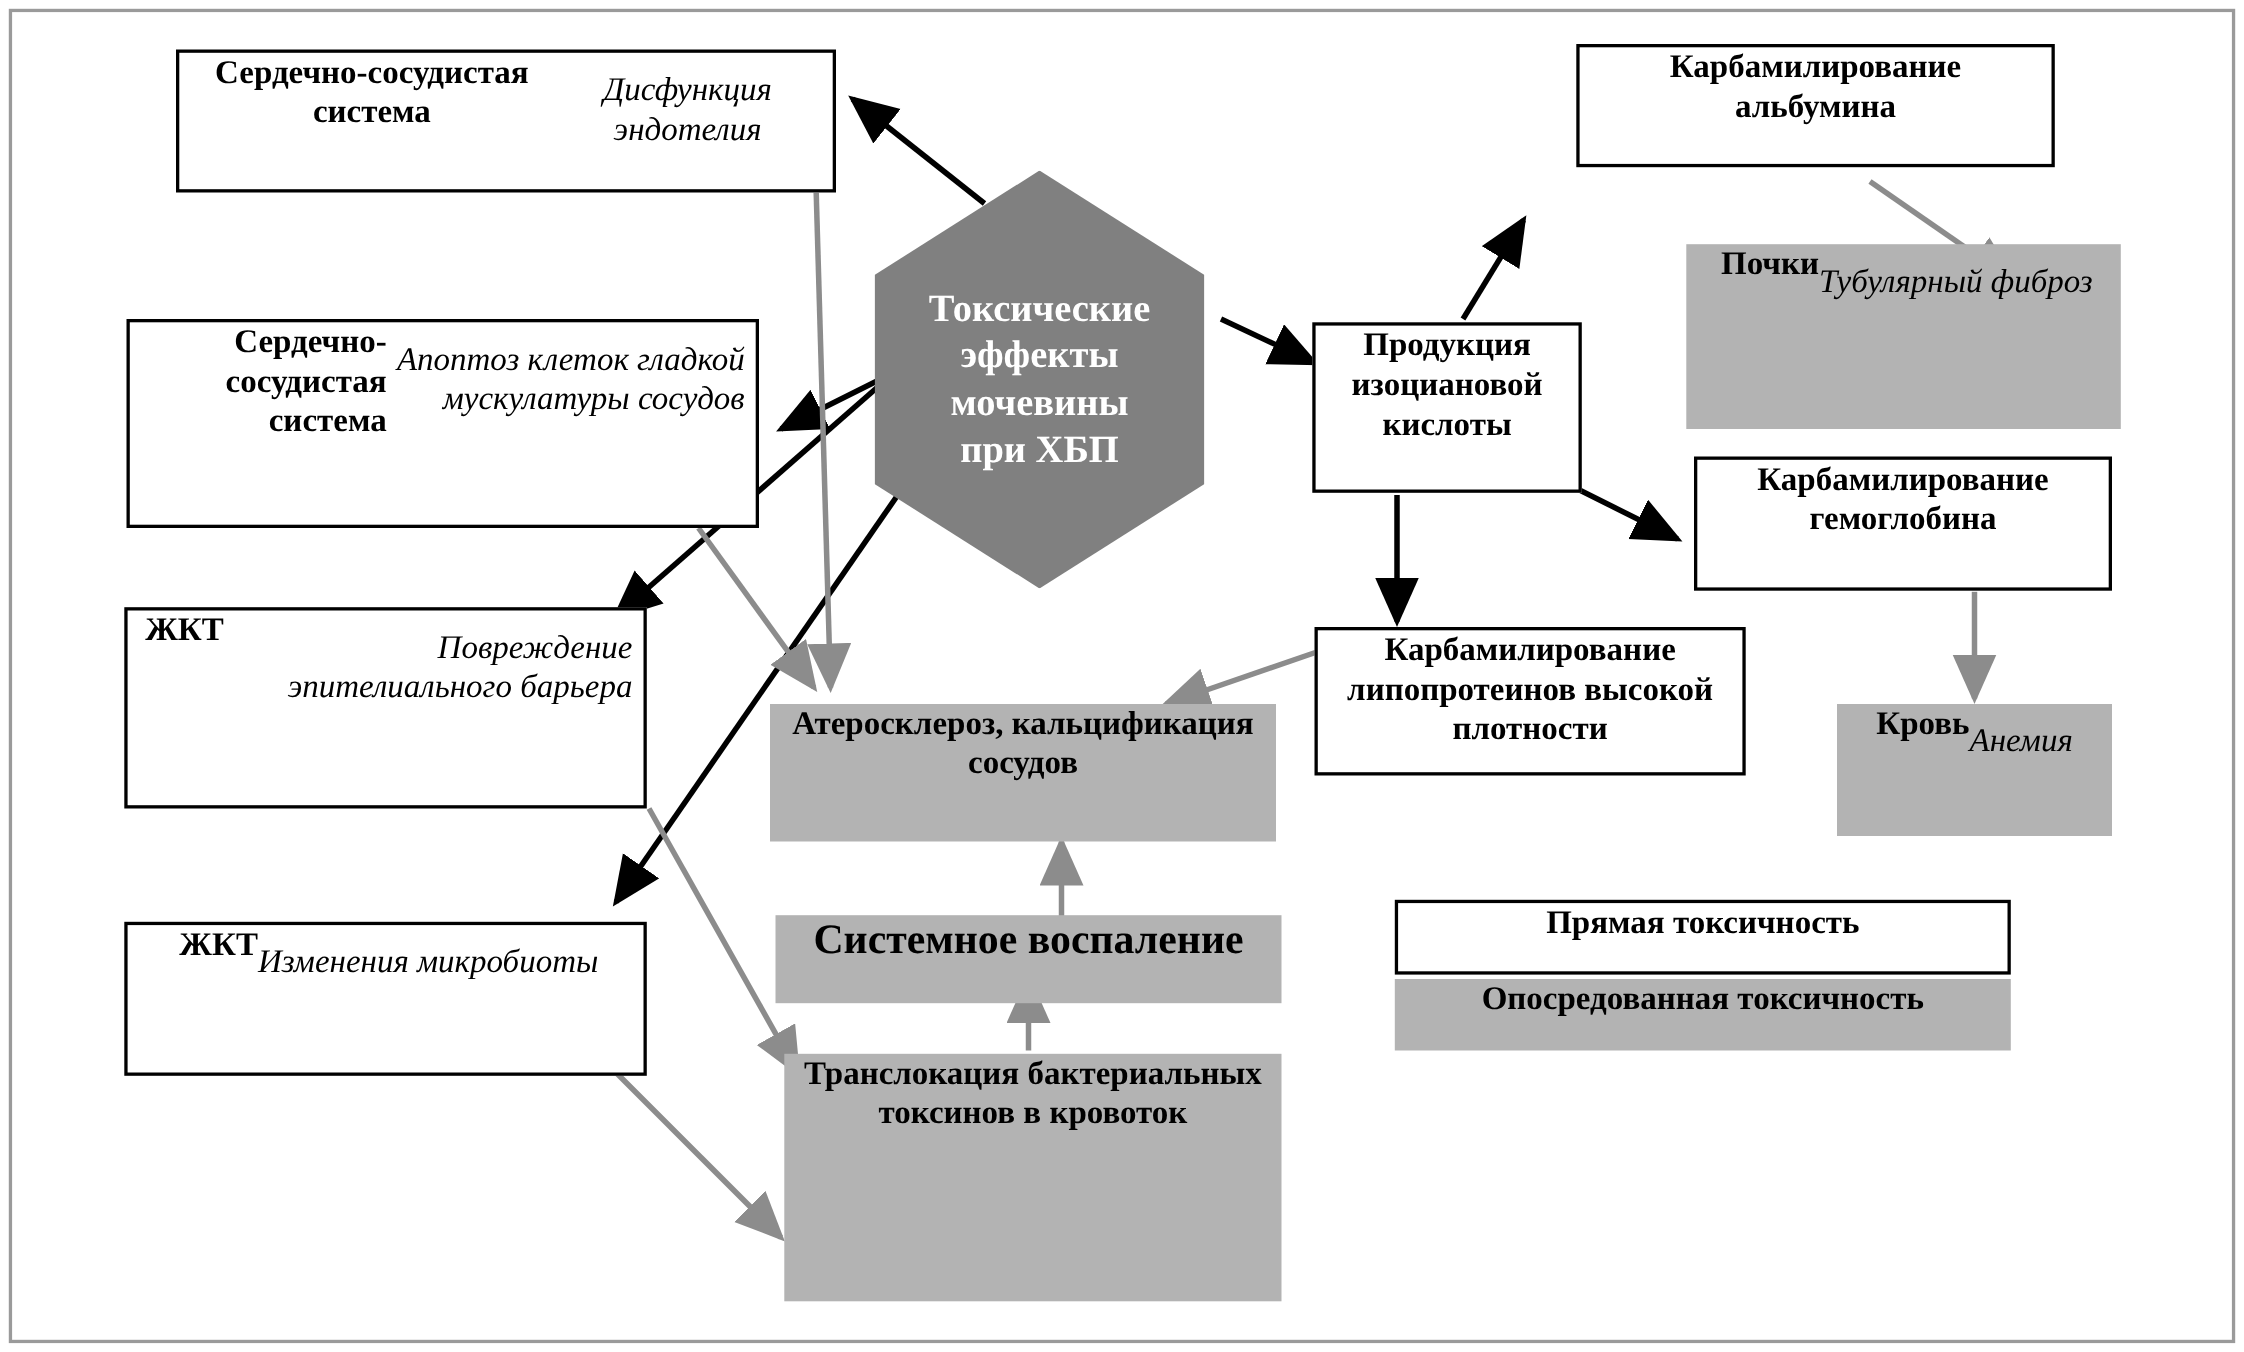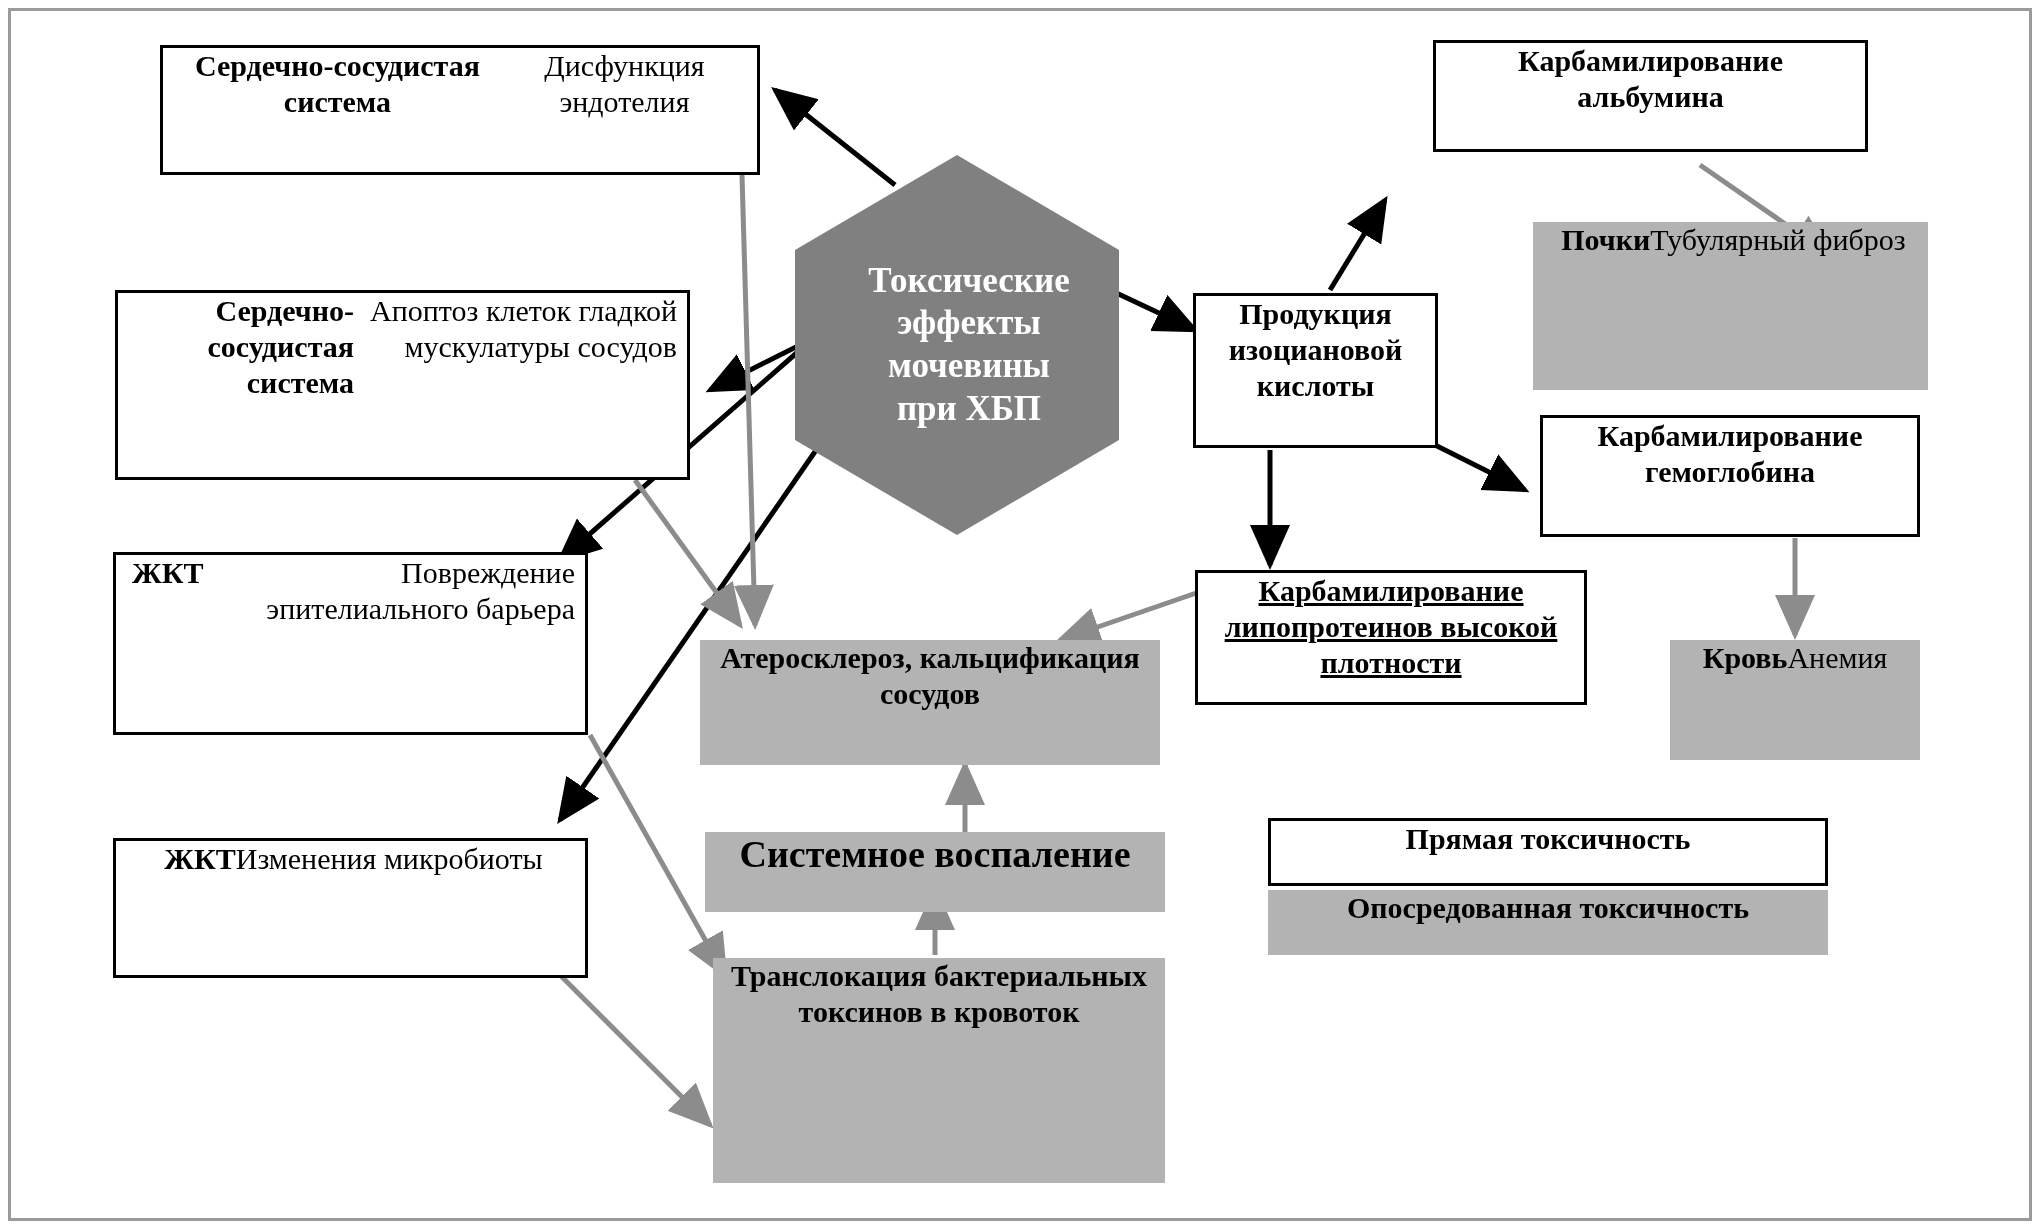--- a/index.html
+++ b/index.html
@@ -34,20 +34,22 @@
     z-index: 5;
   }
   .node .line {
     display: block;
     line-height: 1.2;
   }
   .node .t-bold {
     font-weight: bold;
   }
   .node .t-italic {
+    font-style: italic;
+    margin-top: 16px;
   }
   .box-white {
     background: #ffffff;
     border: 3px solid #000000;
   }
   .box-gray {
     background: #b3b3b3;
     border: none;
   }
   .align-left {
@@ -64,21 +66,20 @@
     position: absolute;
     z-index: 6;
     background: #808080;
     color: #ffffff;
     display: flex;
     align-items: center;
     justify-content: center;
     text-align: center;
     font-weight: bold;
     clip-path: polygon(50% 0%, 100% 25%, 100% 75%, 50% 100%, 0% 75%, 0% 25%);
-    padding-left: 24px;
   }
   .hexagon .line {
     display: block;
     line-height: 1.22;
   }
   svg#arrows {
     position: absolute;
     left: 0;
     top: 0;
     width: 2040px;
@@ -209,21 +210,21 @@
 
   <div class="node box-white align-center" style="left:1540px; top:415px; width:380px; height:122px; font-size:30px;">
     <span class="line t-bold">Карбамилирование гемоглобина</span>
   </div>
 
   <div class="node box-gray align-center" style="left:1670px; top:640px; width:250px; height:120px; font-size:30px;">
     <span class="line t-bold">Кровь</span>
     <span class="line t-italic">Анемия</span>
   </div>
 
-  <div class="node box-white align-center" style="left:1195px; top:570px; width:392px; height:135px; font-size:30px;text-decoration:underline;">
+  <div class="node box-white align-center" style="left:1195px; top:570px; width:392px; height:135px; font-size:30px;">
     <span class="line t-bold">Карбамилирование липопротеинов высокой плотности</span>
   </div>
 
   <div class="node box-gray align-center" style="left:700px; top:640px; width:460px; height:125px; font-size:30px;">
     <span class="line t-bold">Атеросклероз, кальцификация сосудов</span>
   </div>
 
   <div class="node box-gray align-center" style="left:705px; top:832px; width:460px; height:80px; font-size:38px;">
     <span class="line t-bold">Системное воспаление</span>
   </div>

